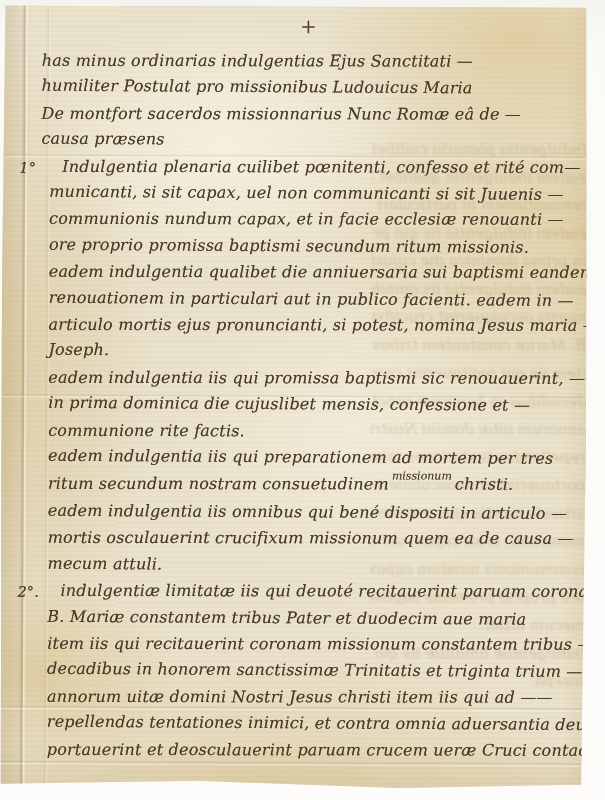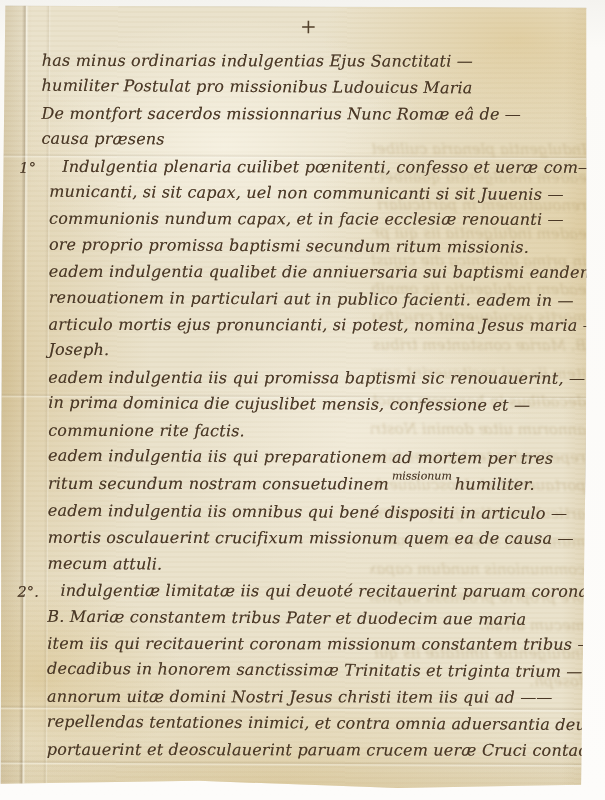--- a/index.html
+++ b/index.html
@@ -114,36 +114,36 @@
 
     <div class="cross">+</div>
 
     <div class="text-layer">
       <div class="line opening">has minus ordinarias indulgentias Ejus Sanctitati —</div>
       <div class="line opening">humiliter Postulat pro missionibus Ludouicus Maria</div>
       <div class="line opening">De montfort sacerdos missionnarius Nunc Romæ eâ de —</div>
       <div class="line opening">causa præsens</div>
 
       <div class="line marked">
-        <span class="marker">1°</span><span>Indulgentia plenaria cuilibet pœnitenti, confesso et ueræ com—</span>
+        <span class="marker">1°</span><span>Indulgentia plenaria cuilibet pœnitenti, confesso et rité com—</span>
       </div>
       <div class="line">municanti, si sit capax, uel non communicanti si sit Juuenis —</div>
       <div class="line">communionis nundum capax, et in facie ecclesiæ renouanti —</div>
       <div class="line">ore proprio promissa baptismi secundum ritum missionis.</div>
       <div class="line">eadem indulgentia qualibet die anniuersaria sui baptismi eandem</div>
       <div class="line">renouationem in particulari aut in publico facienti. eadem in —</div>
       <div class="line">articulo mortis ejus pronuncianti, si potest, nomina Jesus maria —</div>
       <div class="line">Joseph.</div>
       <div class="line">eadem indulgentia iis qui promissa baptismi sic renouauerint, —</div>
       <div class="line">in prima dominica die cujuslibet mensis, confessione et —</div>
       <div class="line">communione rite factis.</div>
       <div class="line">eadem indulgentia iis qui preparationem ad mortem per tres</div>
 
       <div class="line">
-        <span>ritum secundum nostram consuetudinem</span><span class="sup-word">missionum</span><span>humiliter.</span>
+        <span>ritum secundum nostram consuetudinem</span><span class="sup-word">missionum</span><span>christi.</span>
       </div>
 
       <div class="line">eadem indulgentia iis omnibus qui bené dispositi in articulo —</div>
       <div class="line">mortis osculauerint crucifixum missionum quem ea de causa —</div>
       <div class="line">mecum attuli.</div>
 
       <div class="line marked">
         <span class="marker">2°.</span><span>indulgentiæ limitatæ iis qui deuoté recitauerint paruam coronam</span>
       </div>
       <div class="line">B. Mariæ constantem tribus Pater et duodecim aue maria</div>

